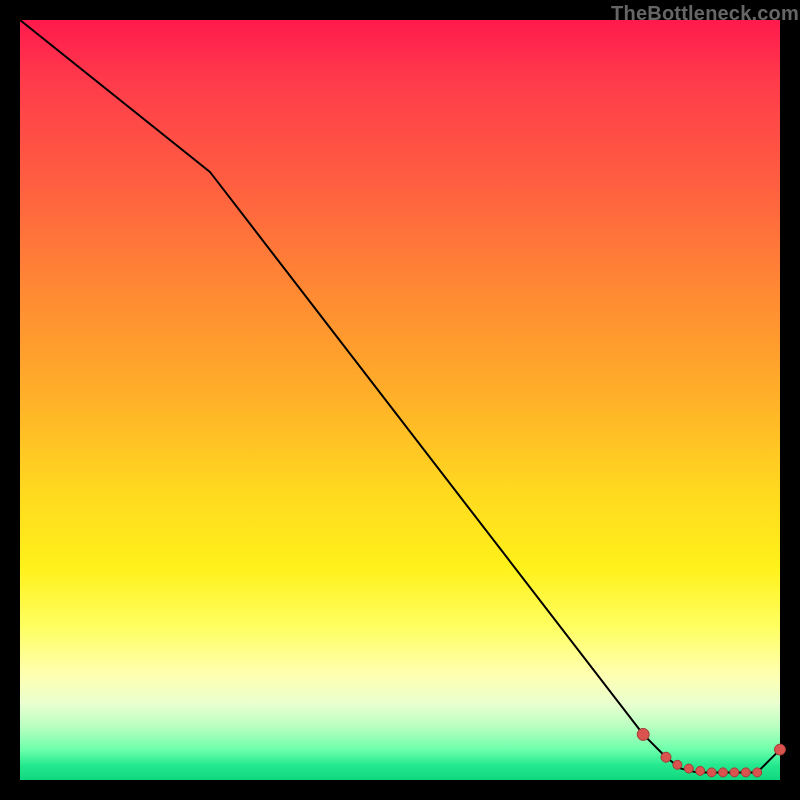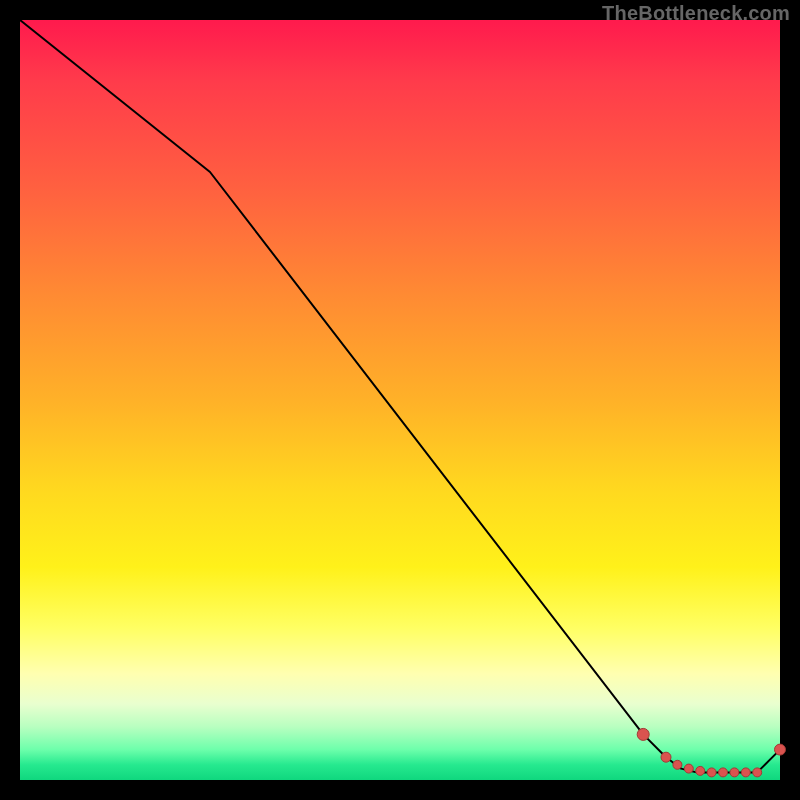--- a/index.html
+++ b/index.html
@@ -84,13 +84,13 @@
           <circle cx="703.0" cy="752.4" r="4.5" fill="#d9534f" stroke="#a23a36" stroke-width="1"></circle>
           <circle cx="714.4" cy="752.4" r="4.5" fill="#d9534f" stroke="#a23a36" stroke-width="1"></circle>
           <circle cx="725.8" cy="752.4" r="4.5" fill="#d9534f" stroke="#a23a36" stroke-width="1"></circle>
           <circle cx="737.2" cy="752.4" r="4.5" fill="#d9534f" stroke="#a23a36" stroke-width="1"></circle>
           <circle cx="760.0" cy="729.6" r="5.5" fill="#d9534f" stroke="#a23a36" stroke-width="1"></circle>
         </g>
     </svg>
   </div>
 </div>
 
-<div class="watermark" style="right: 10px; top: 2px;">TheBottleneck.com</div>
+<div class="watermark" style="right: 1px; top: 2px;">TheBottleneck.com</div>
 
 </body></html>

